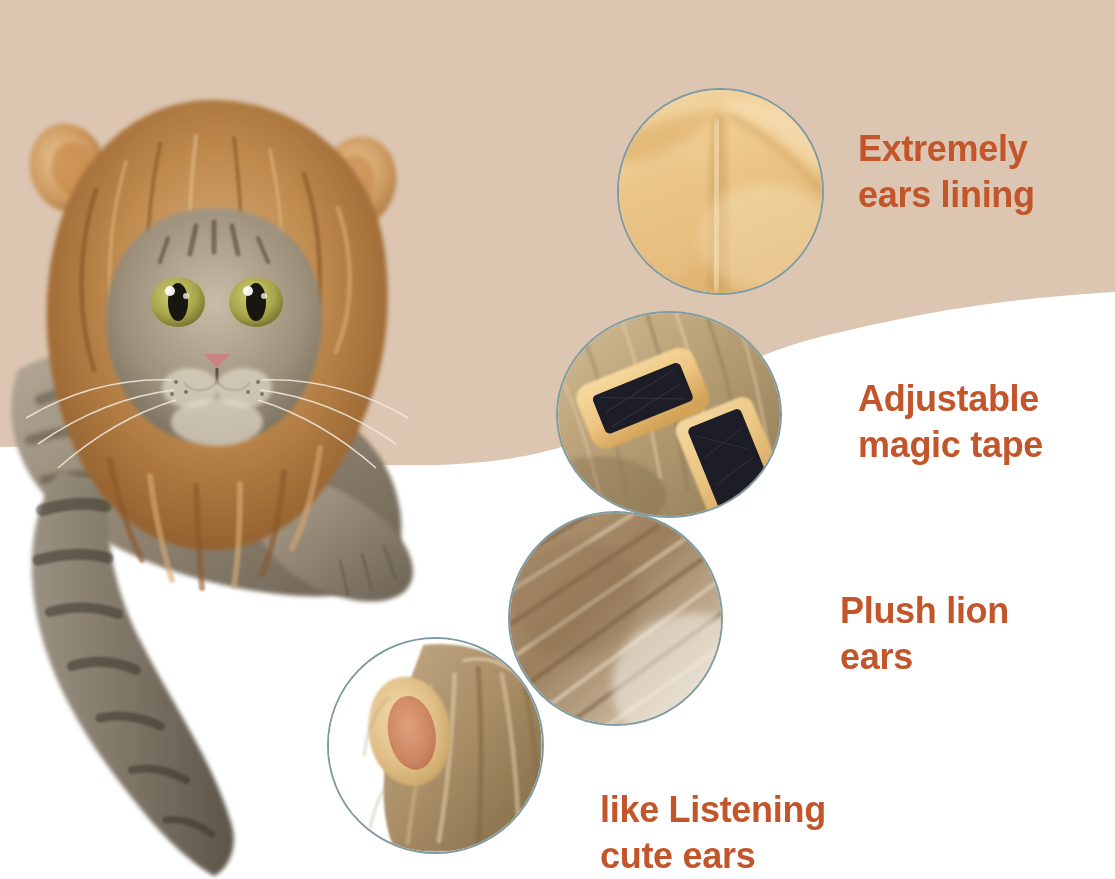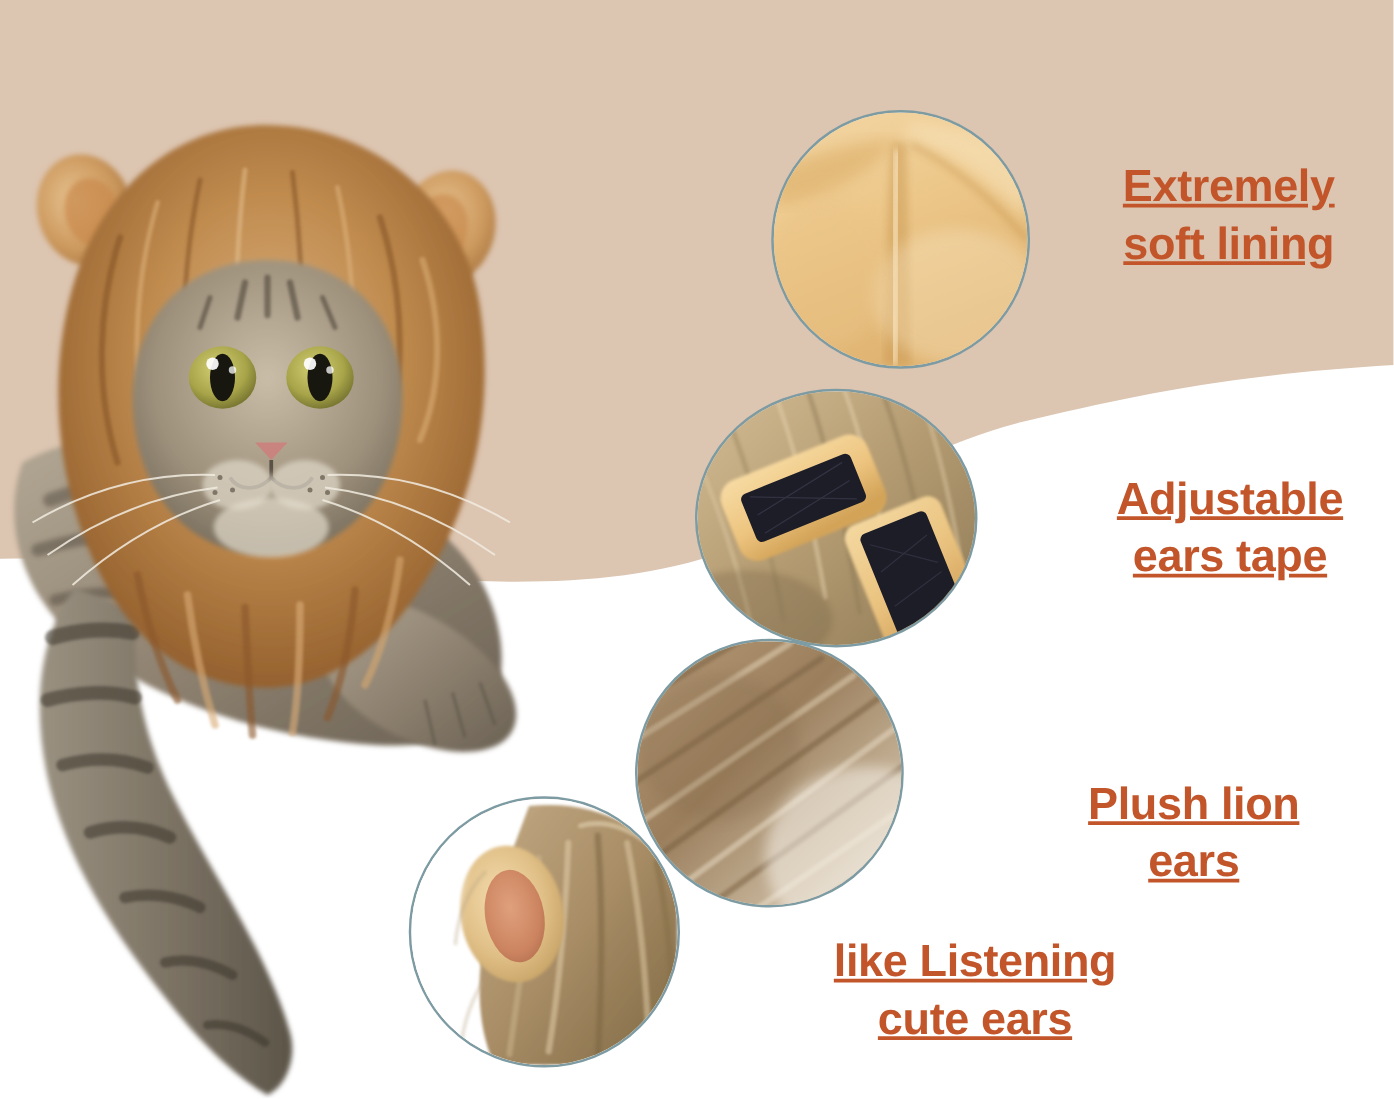--- a/index.html
+++ b/index.html
@@ -43,28 +43,26 @@
   #callout-ears     { left:327px; top:637px; width:217px; height:217px; }
 
   
   .label {
     position:absolute;
     color:#c2562a;
     font-weight:bold;
     font-size:36px;
     line-height:1.28;
     letter-spacing:-0.3px;
-    text-align:center;
     white-space:nowrap;
-    text-decoration:underline;
   }
   #label-lining   { left:858px; top:126px;  width:250px; }
   #label-tape     { left:858px; top:376px;  width:252px; }
-  #label-mane     { left:840px; top:620px;  width:230px; }
-  #label-ears     { left:600px; top:746px;  width:360px; }
+  #label-mane     { left:840px; top:588px;  width:230px; }
+  #label-ears     { left:600px; top:787px;  width:360px; }
 
   .label .ln { display:block; }
 </style>
 </head>
 <body>
 
 <div id="canvas">
 
   <div class="bg-layer">
     <svg class="bg-svg" viewBox="0 0 1115 879" preserveAspectRatio="none">
@@ -423,26 +421,26 @@
       <g opacity="0.3" stroke="#b9a versus" stroke-width="2"></g>
       <g opacity="0.35" stroke-linecap="round" filter="url(#b10)">
         <path d="M60,60 C46,74 38,96 36,118" stroke="#b9a483" stroke-width="3" fill="none"></path>
         <path d="M58,150 C48,166 42,186 40,206" stroke="#b9a483" stroke-width="3" fill="none"></path>
       </g>
     </svg>
   </div>
 
   <div class="label" id="label-lining">
     <span class="ln">Extremely</span>
-    <span class="ln">soft lining</span>
+    <span class="ln">ears lining</span>
   </div>
 
   <div class="label" id="label-tape">
     <span class="ln">Adjustable</span>
-    <span class="ln">ears tape</span>
+    <span class="ln">magic tape</span>
   </div>
 
   <div class="label" id="label-mane">
     <span class="ln">Plush lion</span>
     <span class="ln">ears</span>
   </div>
 
   <div class="label" id="label-ears">
     <span class="ln">like Listening</span>
     <span class="ln">cute ears</span>

